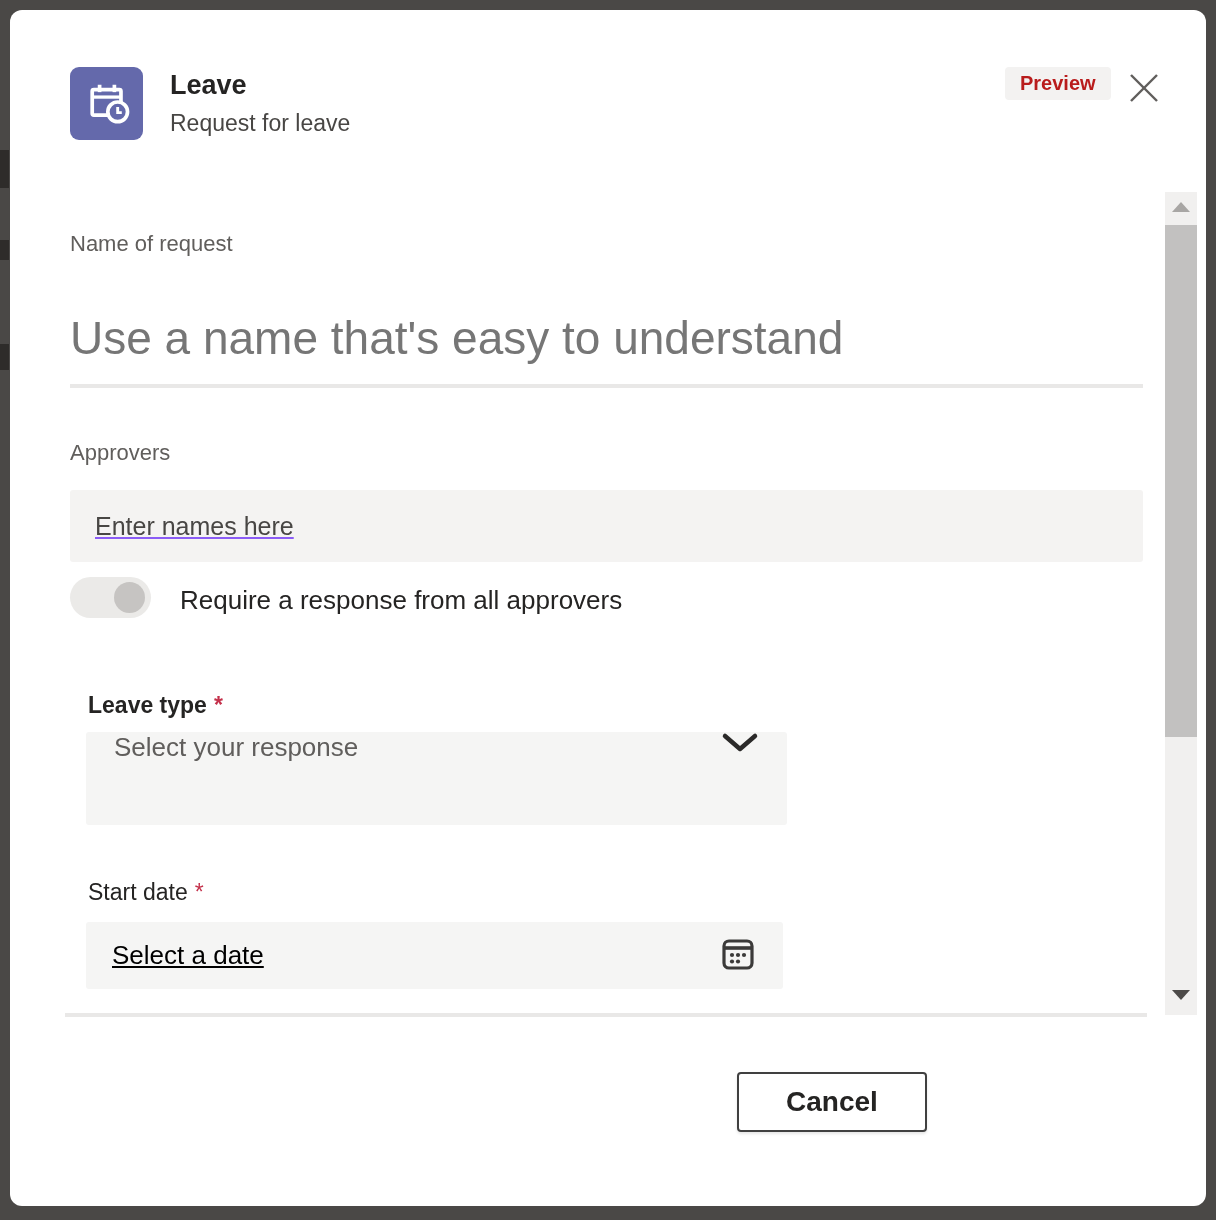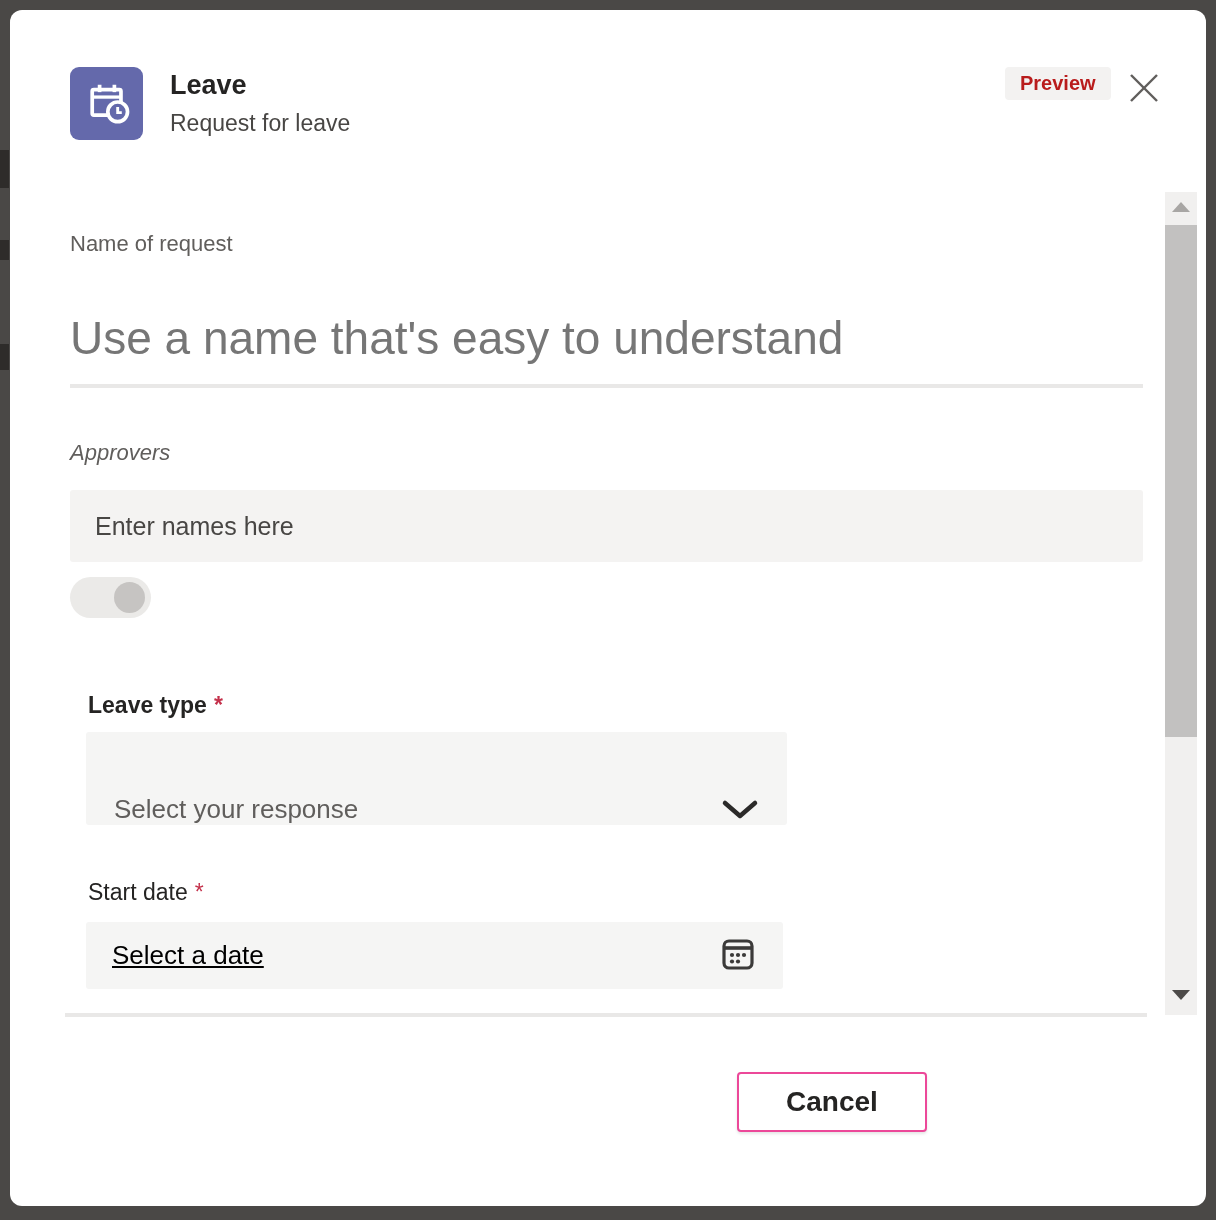--- a/index.html
+++ b/index.html
@@ -44,42 +44,42 @@
     font-family:"Liberation Sans", sans-serif;
     font-size:46px; font-weight:300; color:#4d7c0f;
   }
   .name-placeholder-input::placeholder { color:#767676; opacity:1; }
   .name-underline { position:absolute; left:60px; top:374px; width:1073px; height:4px; background:#e9e8e7; }
 
   .approvers-input {
     position:absolute; left:60px; top:480px; width:1073px; height:72px;
     background:#f4f3f2; border:none; outline:none; border-radius:3px;
     padding:0 25px; font-family:"Liberation Sans", sans-serif;
-    font-size:25px; color:#8b5cf6;
+    font-size:25px; color:#8b5cf6;text-decoration:underline;
   }
   .approvers-input::placeholder { color:#484644; opacity:1; }
 
   
   .toggle {
     position:absolute; left:60px; top:567px; width:81px; height:41px;
     background:#ebeae8; border-radius:21px; cursor:pointer;
   }
   .toggle .knob {
     position:absolute; right:6px; top:5px; width:31px; height:31px;
     background:#c6c4c2; border-radius:50%;
   }
   .toggle-label { position:absolute; left:170px; top:575px; font-size:26px; color:#252423; }
 
   .sub-label { position:absolute; font-size:23px; color:#252423; }
   .required-star { color:#c4314b; margin-left:7px; font-size:23px; }
 
   .select-box {
     position:absolute; left:76px; top:722px; width:701px; height:93px;
     background:#f5f5f4; border-radius:3px; cursor:pointer;
-    display:flex; align-items:flex-end; padding:0 28px;
+    display:flex; align-items:flex-start; padding:0 28px;
   }
   .select-box .placeholder { font-size:26px; color:#605e5c; flex:1; }
 
   .date-box {
     position:absolute; left:76px; top:912px; width:697px; height:67px;
     background:#f5f5f4; border-radius:3px; cursor:pointer;
     display:flex; align-items:center; padding:0 26px;
   }
   .date-box .placeholder { font-size:26px; color:#000000; flex:1;text-decoration:underline; }
 
@@ -88,21 +88,21 @@
   
   .btn {
     position:absolute; top:1062px; height:60px; border-radius:4px;
     font-family:"Liberation Sans", sans-serif;
     font-size:28px; font-weight:600; cursor:pointer;
     display:flex; align-items:center; justify-content:center;
   }
   .btn-cancel {
     left:727px; width:190px;
     background:#ffffff; color:#252423;
-    border:2px solid #ec4899;
+    border:2px solid #404040;
     box-shadow:0 2px 3px rgba(0,0,0,0.10);
   }
   .btn-publish {
     left:941px; width:191px;
     background:#6264a7; color:#ffffff; border:none;
     box-shadow:0 2px 4px rgba(0,0,0,0.22);
   }
 
   
   .scrollbar { position:absolute; left:1155px; top:182px; width:32px; height:823px; background:#f1f0ef; }
@@ -144,26 +144,27 @@
         <line x1="4" y1="4" x2="30" y2="30" stroke="#605e5c" stroke-width="2.4"></line>
         <line x1="30" y1="4" x2="4" y2="30" stroke="#605e5c" stroke-width="2.4"></line>
       </svg>
     </span>
   </button>
 
   <div class="field-label" style="left:60px; top:221px;">Name of request</div>
   <input class="name-placeholder-input" type="text" placeholder="Use a name that's easy to understand" style="">
   <div class="name-underline"></div>
 
-  <div class="field-label" style="left:60px; top:430px;font-style:italic;">Approvers</div>
+  <div class="field-label" style="left:60px; top:430px;">Approvers</div>
   <input class="approvers-input" type="text" placeholder="Enter names here" style="">
 
   <div class="toggle">
     <div class="knob"></div>
   </div>
+  <div class="toggle-label">Require a response from all approvers</div>
 
   <div class="sub-label" style="left:78px; top:682px;font-weight:bold;">
     <span>Leave type</span><span class="required-star">*</span>
   </div>
   <div class="select-box">
     <span class="placeholder">Select your response</span>
     <span>
       <svg width="38" height="22" viewBox="0 0 38 22">
         <polyline points="4,4 19,17 34,4" fill="none" stroke="#2b2a29" stroke-width="4.5" stroke-linecap="round" stroke-linejoin="round"></polyline>
       </svg>

